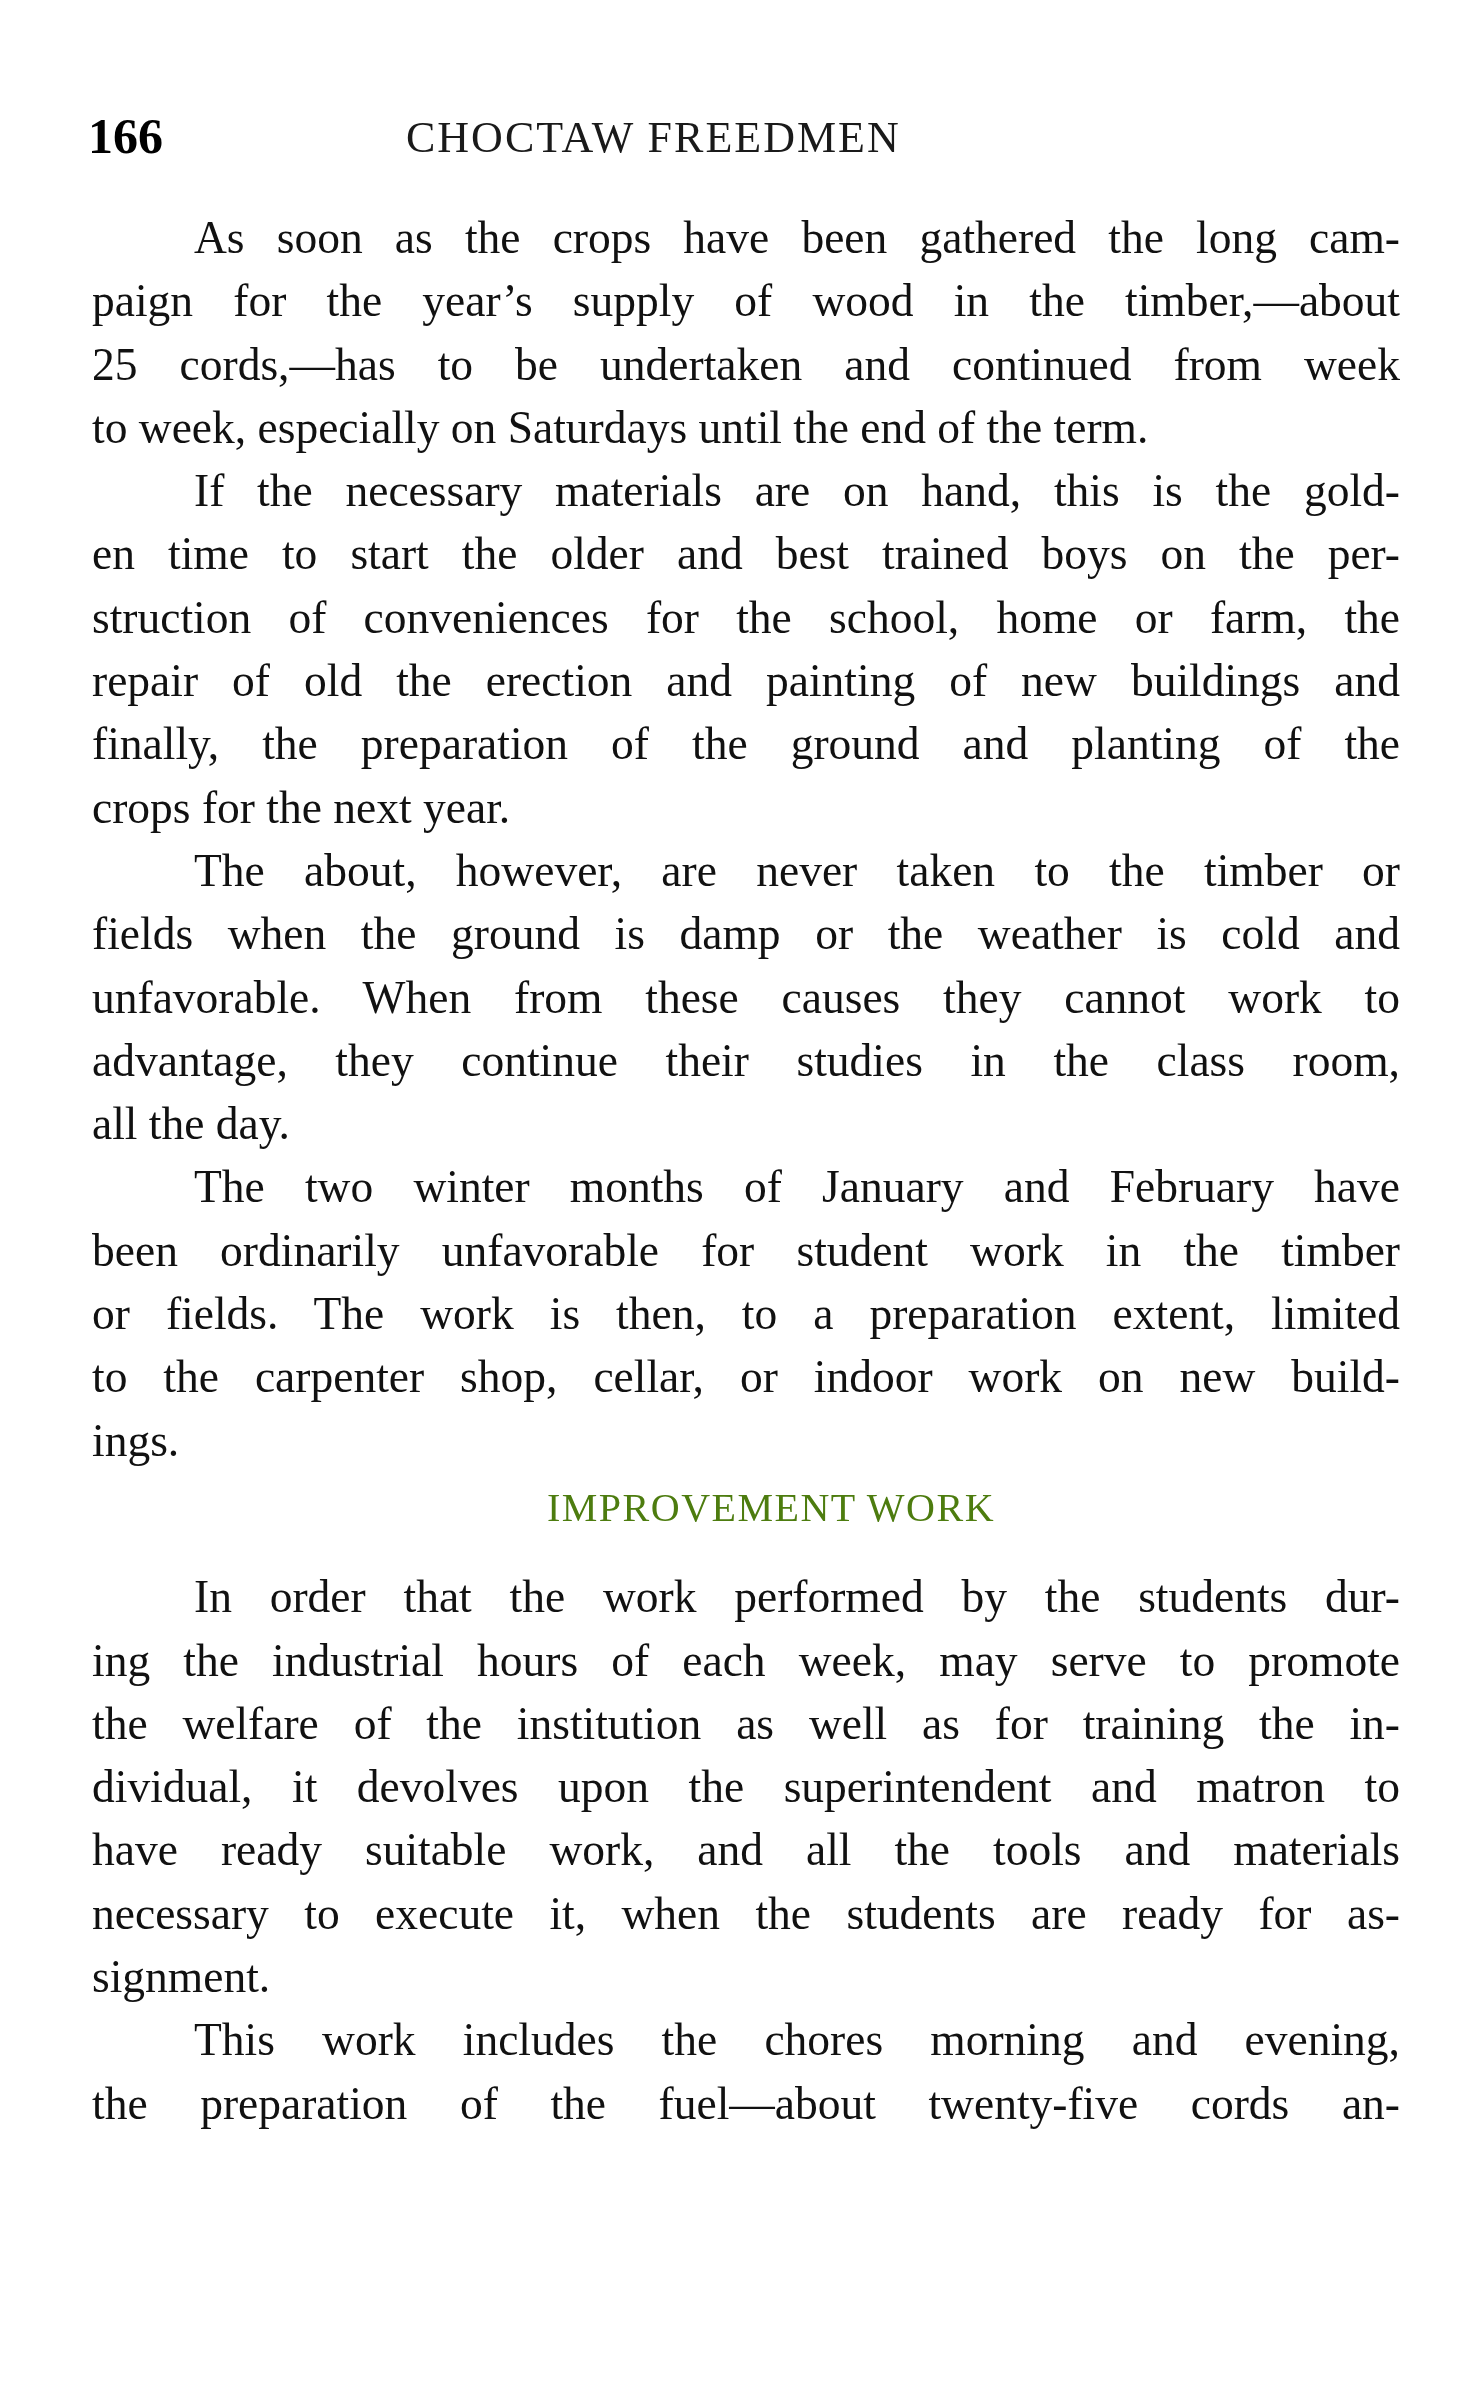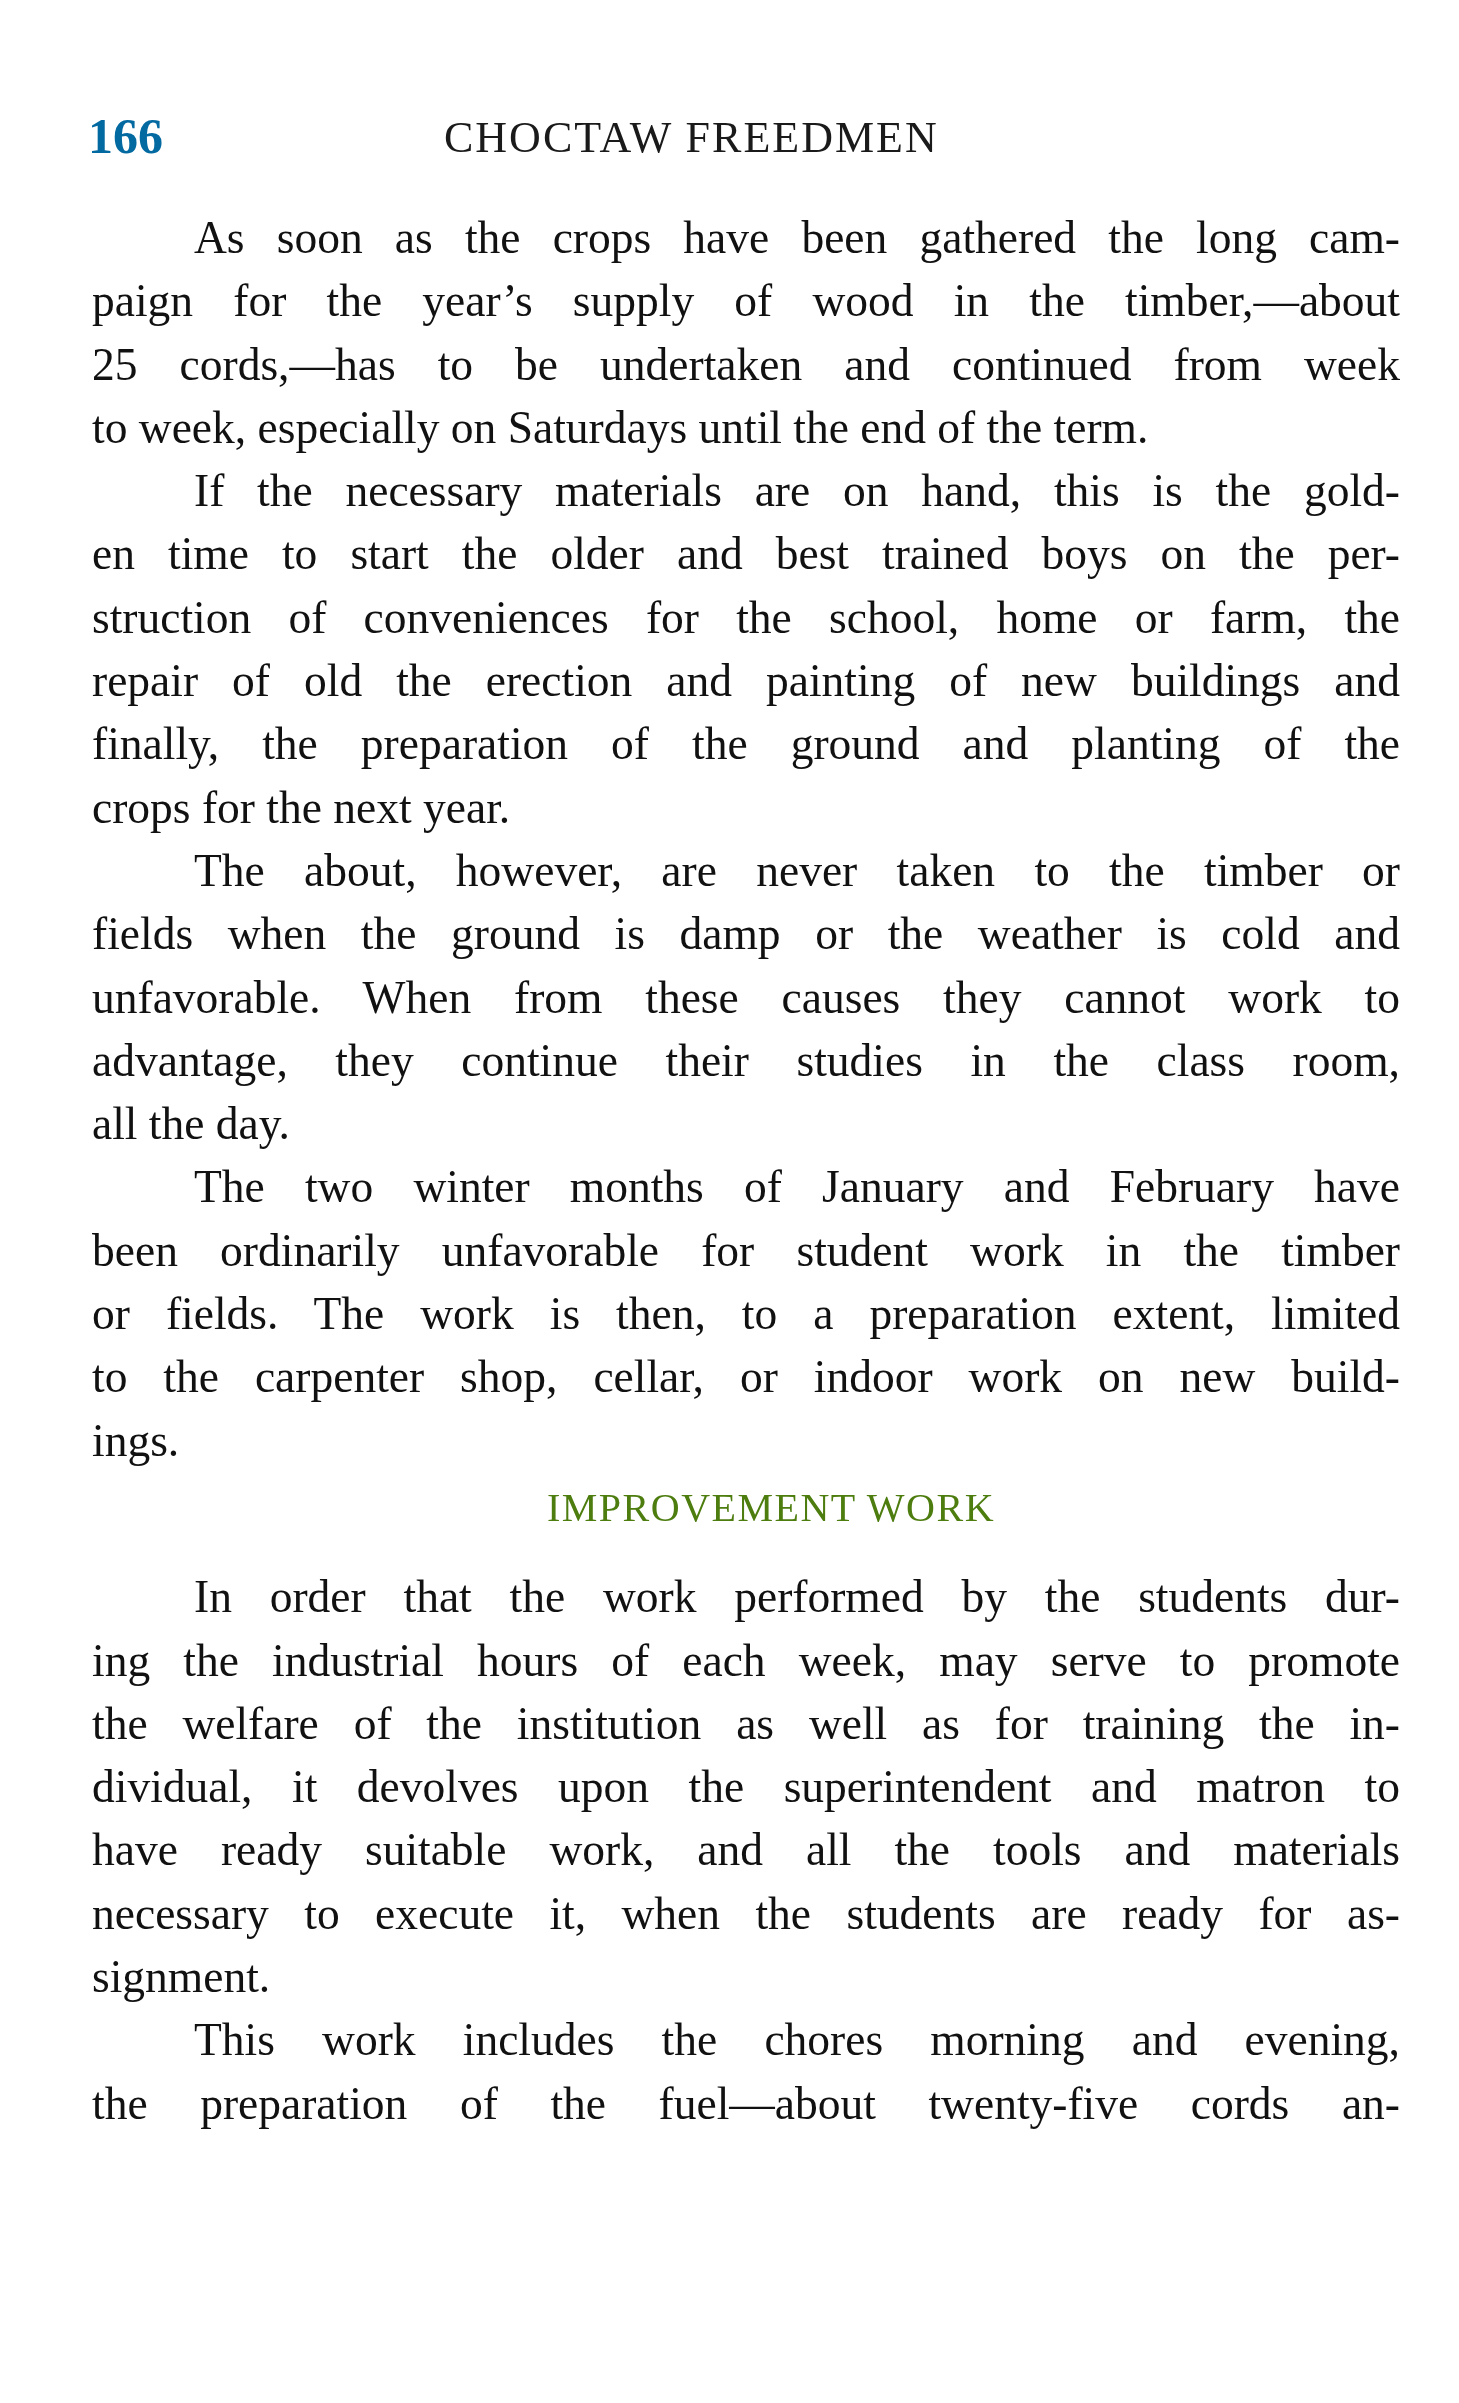--- a/index.html
+++ b/index.html
@@ -8,25 +8,25 @@
     position: absolute; left: 0; top: 0; width: 1459px; height: 2403px;
     background: #ffffff; color: #111111;
     font-family: "Liberation Serif", "DejaVu Serif", serif;
   }
   .running-head {
     position: absolute; top: 108px; left: 88px; width: 1320px; height: 56px;
   }
   .page-number {
     position: absolute; left: 0; top: 0;
     font-family: "Liberation Serif", serif; font-weight: bold;
-    font-size: 50px; line-height: 56px; color: #0369a1;
+    font-size: 50px; line-height: 56px; color: #000000;
   }
   .running-title {
     position: absolute; left: 318px; top: 2px;
-    font-size: 44px; line-height: 56px; letter-spacing: 2px; color: #1a1a1a; margin-left: 38px;
+    font-size: 44px; line-height: 56px; letter-spacing: 2px; color: #1a1a1a;
   }
   .body-text {
     position: absolute; left: 92px; top: 206px; width: 1308px;
     font-size: 45.5px; line-height: 63.3px; color: #111;
   }
   .line {
     display: block; height: 63.3px; white-space: nowrap;
     text-align: justify; text-align-last: justify;
   }
   .line.last { text-align-last: left; }

